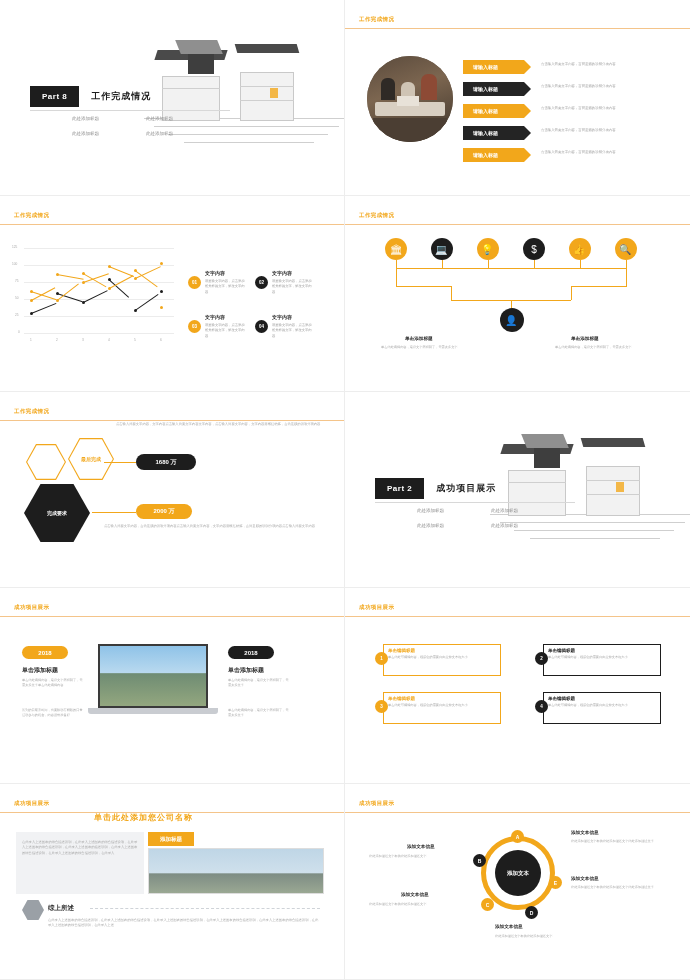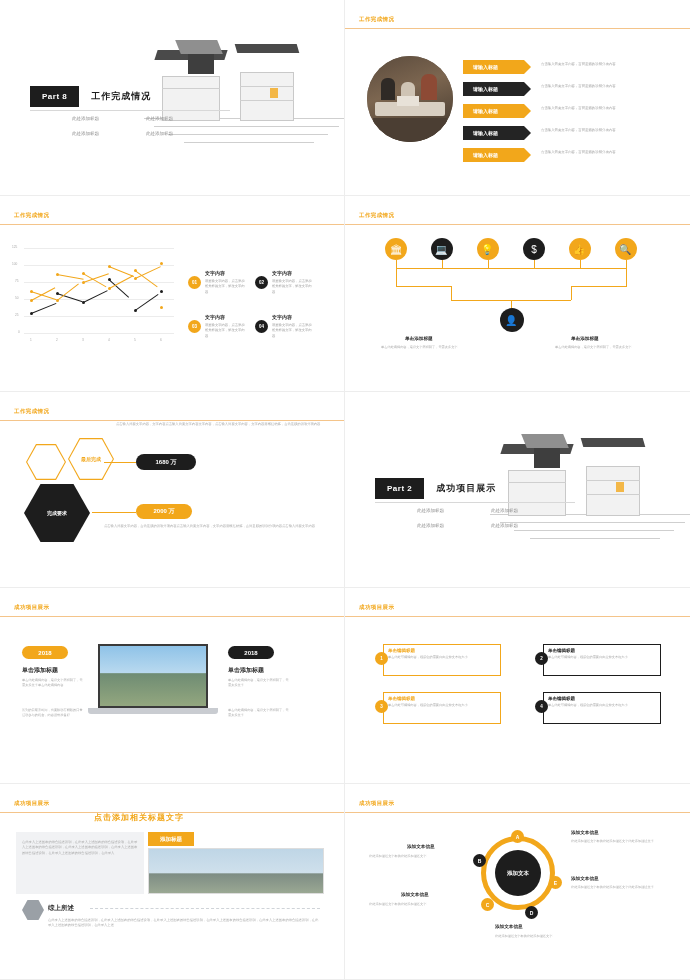--- a/index.html
+++ b/index.html
@@ -539,21 +539,21 @@
     <div class="ebox" style="left:198px; top:104px; width:118px; height:32px; border-color:#1D1D1D;">
       <div class="et" style="color:#1D1D1D;">单击编辑标题</div>
       <div class="eb">单击此处可编辑内容，根据您的需要自由拉伸文本框大小</div>
     </div>
     <div class="num-circle" style="left:190px; top:112px; background:#1D1D1D;">4</div>
   </div>
 
   <div class="slide">
     <div class="hdr"><span>成功项目展示</span></div>
 
-    <div class="co-title" style="left:94px; top:28px;">点击添加相关标题文字</div>
+    <div class="co-title" style="left:94px; top:28px;">单击此处添加您公司名称</div>
 
     <div class="gray-panel" style="left:16px; top:48px; width:128px; height:62px;"></div>
     <div class="para" style="left:22px; top:56px; width:116px;">在此录入上述图表的综合描述说明，在此录入上述图表的综合描述说明，在此录入上述图表的综合描述说明，在此录入上述图表的描述说明，在此录入上述图表的综合描述说明，在此录入上述图表的综合描述说明，在此录入</div>
 
     <div class="btn-orange" style="left:148px; top:48px; width:46px; height:14px;">
       <span>添加标题</span>
     </div>
     <div class="photo-city" style="left:148px; top:64px; width:176px; height:46px;"></div>
 
     <div class="hexgray" style="left:22px; top:116px; width:22px; height:20px;"></div>

